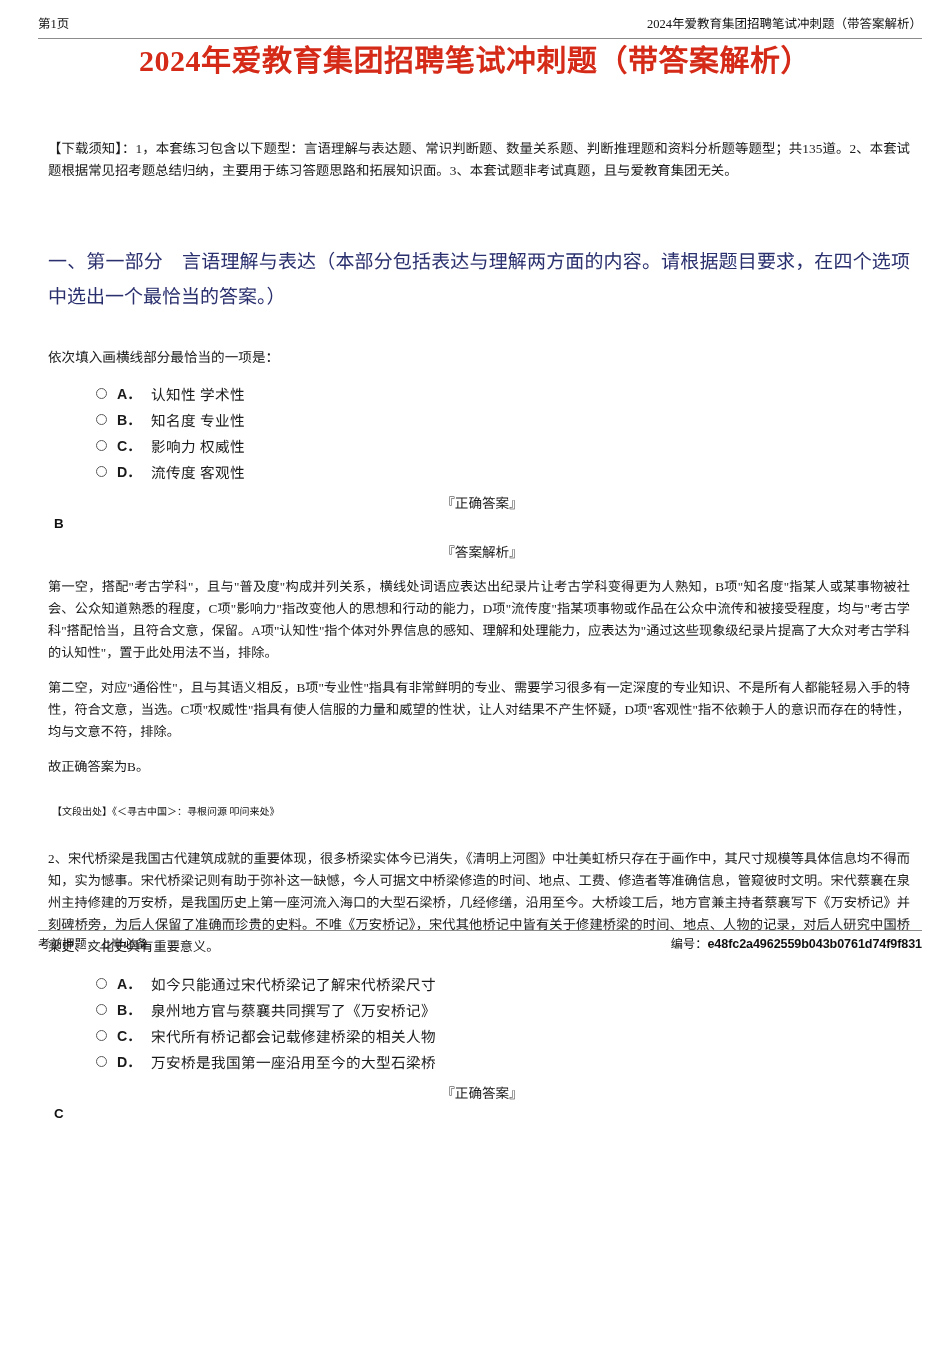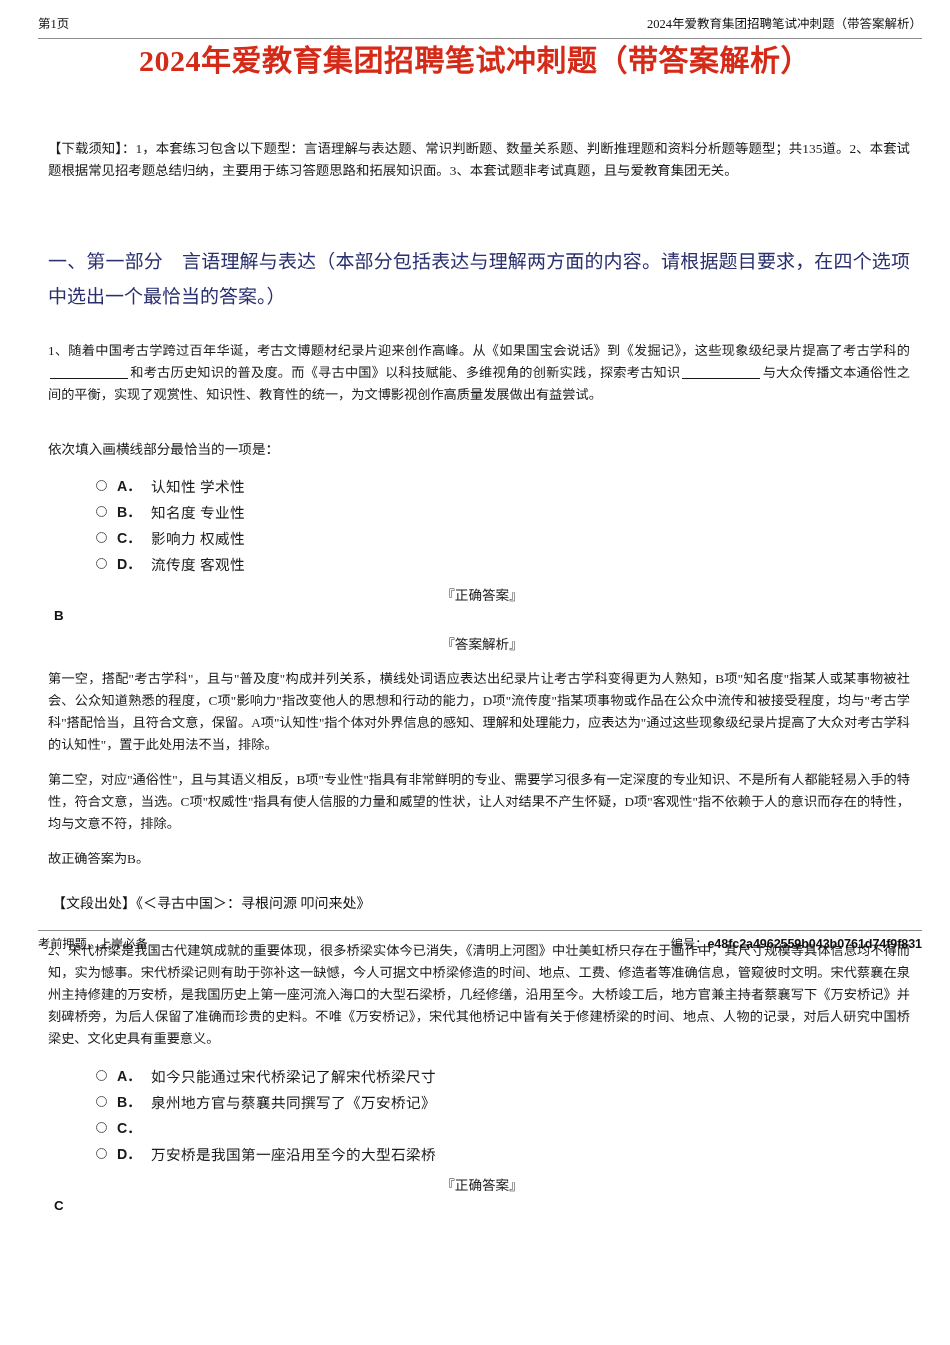--- a/index.html
+++ b/index.html
@@ -166,21 +166,21 @@
     font-size: 13.2px;
     line-height: 22px;
     text-align: justify;
     color: #1a1a1a;
   }
   .analysis-para.tight { margin-top: 12px; }
 
   .source-line {
     margin-top: 24px;
     margin-left: 4px;
-    font-size: 14px;
+    font-size: 10px;
     line-height: 20px;
     color: #111;
   }
 
   
   .page-footer {
     position: absolute;
     bottom: 18px;
     left: 38px;
     right: 28px;
@@ -215,21 +215,20 @@
 
   <div class="doc-title">2024年爱教育集团招聘笔试冲刺题（带答案解析）</div>
 
   <div class="content">
 
     <p class="notice">【下载须知】：1，本套练习包含以下题型：言语理解与表达题、常识判断题、数量关系题、判断推理题和资料分析题等题型；共135道。2、本套试题根据常见招考题总结归纳，主要用于练习答题思路和拓展知识面。3、本套试题非考试真题，且与爱教育集团无关。</p>
 
     <div class="section-heading">一、第一部分　言语理解与表达（本部分包括表达与理解两方面的内容。请根据题目要求，在四个选项中选出一个最恰当的答案。）</div>
 
     <div class="q-block">
-      <div class="q-stem"><span>1、</span><span>随着中国考古学跨过百年华诞，考古文博题材纪录片迎来创作高峰。从《如果国宝会说话》到《发掘记》，这些现象级纪录片提高了考古学科的</span><span class="blankline"></span><span>和考古历史知识的普及度。而《寻古中国》以科技赋能、多维视角的创新实践，探索考古知识</span><span class="blankline"></span><span>与大众传播文本通俗性之间的平衡，实现了观赏性、知识性、教育性的统一，为文博影视创作高质量发展做出有益尝试。</span></div>
 
       <div class="q-prompt">依次填入画横线部分最恰当的一项是：</div>
 
       <div class="options">
         <div class="opt-row">
           <span class="radio"></span>
           <span class="opt-letter">A．</span>
           <span class="opt-text">认知性 学术性</span>
         </div>
         <div class="opt-row">
@@ -271,20 +270,21 @@
           <span class="opt-text">如今只能通过宋代桥梁记了解宋代桥梁尺寸</span>
         </div>
         <div class="opt-row">
           <span class="radio"></span>
           <span class="opt-letter">B．</span>
           <span class="opt-text">泉州地方官与蔡襄共同撰写了《万安桥记》</span>
         </div>
         <div class="opt-row">
           <span class="radio"></span>
           <span class="opt-letter">C．</span>
+          <span class="opt-text">宋代所有桥记都会记载修建桥梁的相关人物</span>
         </div>
         <div class="opt-row">
           <span class="radio"></span>
           <span class="opt-letter">D．</span>
           <span class="opt-text">万安桥是我国第一座沿用至今的大型石梁桥</span>
         </div>
       </div>
 
       <div class="meta-label">『正确答案』</div>
       <div class="meta-value">C</div>

